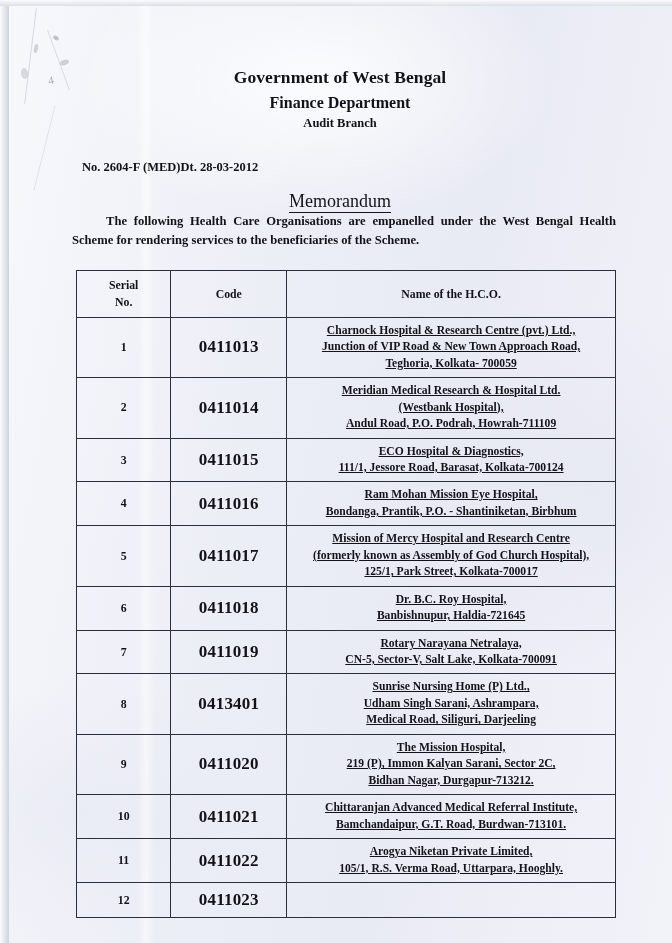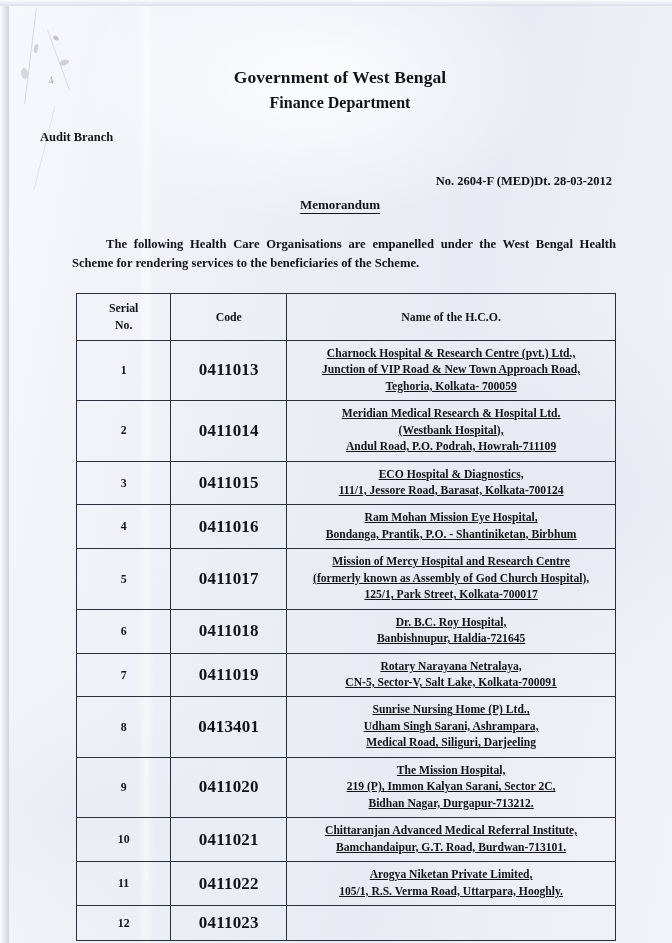--- a/index.html
+++ b/index.html
@@ -98,53 +98,52 @@
     margin-top: 67px;
   }
   .doc-subtitle {
     text-align: center;
     font-weight: bold;
     font-size: 16px;
     margin-top: 6px;
   }
   .doc-subtitle2,
   .doc-subtitle3 {
-    text-align: left;
+    text-align: center;
     font-weight: bold;
     font-size: 12.5px;
-    margin-top: 18px;
+    margin-top: 4px;
   }
 
   .refline {
     display: flex;
-    justify-content: flex-end;
+    justify-content: flex-start;
     align-items: baseline;
     font-weight: bold;
     font-size: 12.5px;
     margin-top: 29px;
     padding: 0 28px 0 42px;
   }
 
   .memo-heading {
     text-align: center;
-    font-weight: bold;
-    font-size: 13px;
-    margin-top: 8px;
+    font-weight: normal;
+    font-size: 18px;
+    margin-top: 16px;
   }
   .memo-heading span {
     border-bottom: 1.4px solid #14161c;
     padding-bottom: 1px;
   }
 
   .intro {
     font-weight: bold;
     font-size: 12.6px;
     line-height: 1.52;
     text-align: justify;
-    margin-top: 22px;
     padding: 0 24px 0 32px;
     text-indent: 34px;
   }
 
   
   .table-wrap {
     margin-top: 20px;
     padding: 0 24px 0 36px;
   }
   table.hco {

